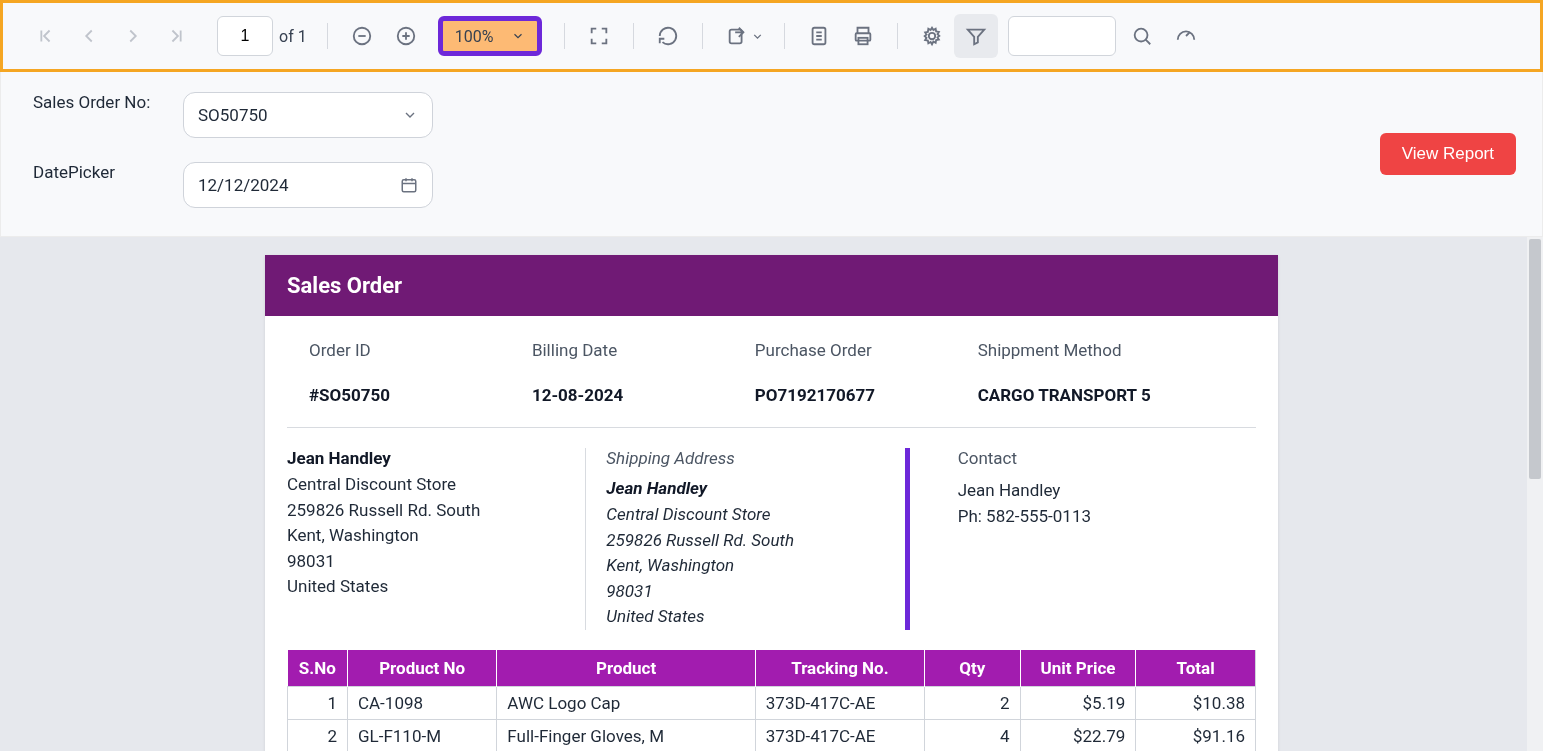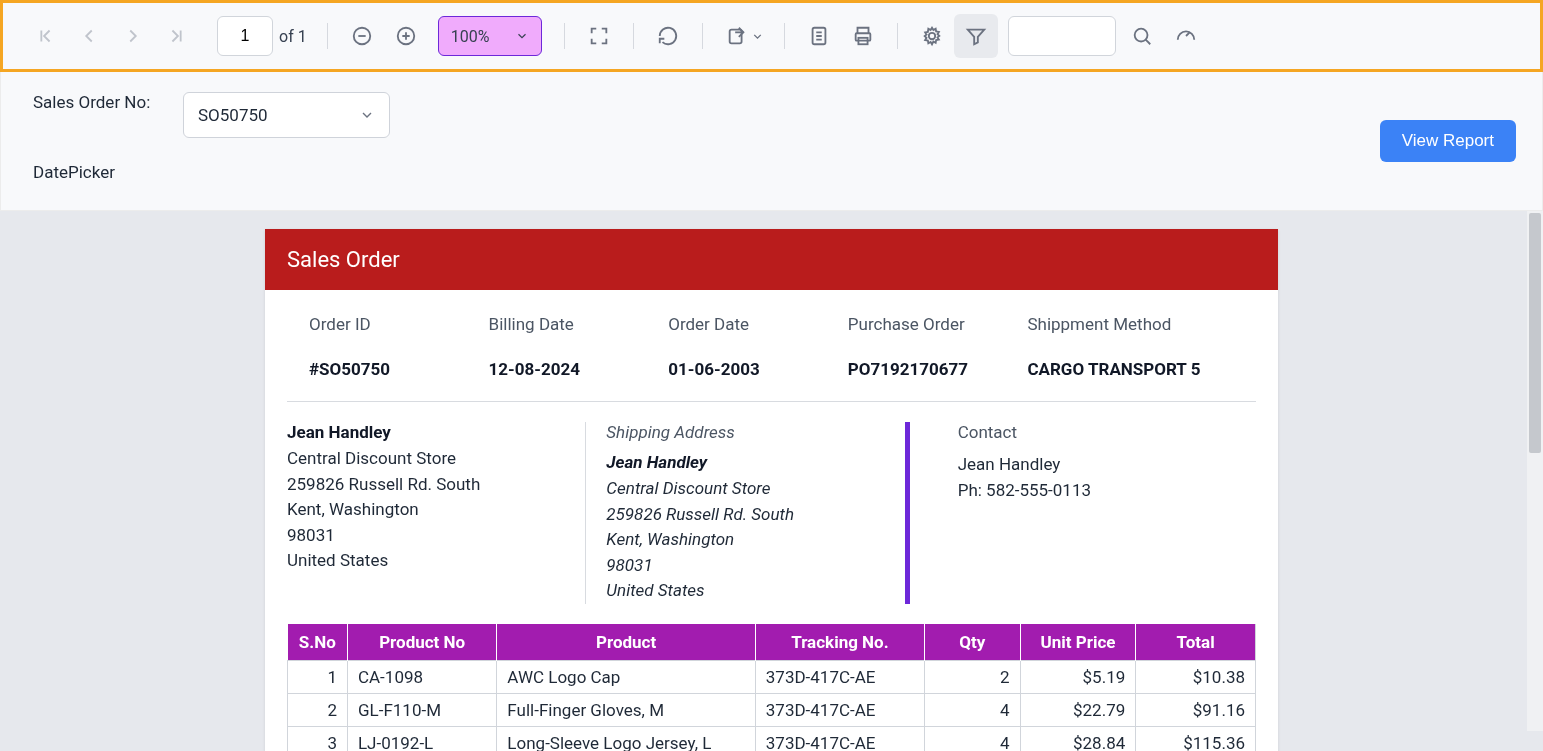--- a/index.html
+++ b/index.html
@@ -54,23 +54,23 @@
     margin: 0 6px 0 18px;
   }
   .page-of {
     font-size: 16px;
     color: #374151;
     margin-right: 8px;
   }
   .zoom-select {
     width: 104px;
     height: 40px;
-    border: 1px solid #6d28d9;
+    border: 5px solid #6d28d9;
     border-radius: 6px;
-    background: #f0abfc;
+    background: #fdba74;
     display: flex;
     align-items: center;
     justify-content: space-between;
     padding: 0 12px;
     font-size: 16px;
     color: #374151;
     margin: 0 10px;
     cursor: pointer;
   }
   .search-box {
@@ -96,41 +96,41 @@
     display: flex;
     align-items: flex-start;
     margin-bottom: 24px;
   }
   .param-label {
     width: 150px;
     font-size: 17px;
     color: #1f2937;
   }
   .dropdown, .date-input {
-    width: 207px;
+    width: 250px;
     height: 46px;
     border: 1px solid #cfd3da;
-    border-radius: 6px;
+    border-radius: 12px;
     background: #fff;
     display: flex;
     align-items: center;
     justify-content: space-between;
     padding: 0 14px;
     font-size: 17px;
     color: #1f2937;
     cursor: pointer;
   }
   .view-report {
     position: absolute;
     right: 26px;
     top: 50%;
     transform: translateY(-50%);
     height: 42px;
     padding: 0 22px;
-    background: #3b82f6;
+    background: #ef4444;
     color: #fff;
     border: none;
     border-radius: 6px;
     font-size: 17px;
     font-weight: 500;
     cursor: pointer;
   }
 
   .report-canvas {
     padding: 18px 0 0 0;
@@ -152,25 +152,25 @@
     height: 240px;
     background: #c5c8cd;
     border-radius: 2px;
   }
   .report-page {
     width: 1013px;
     background: #fff;
     box-shadow: 0 1px 3px rgba(0,0,0,0.1);
   }
   .report-header {
-    background: #b91c1c;
+    background: #701a75;
     color: #fff;
     padding: 18px 22px;
     font-size: 22px;
-    font-weight: 400;
+    font-weight: 700;
   }
   .summary {
     display: flex;
     padding: 24px 22px 22px 22px;
     border-bottom: 1px solid #d8dbe0;
     margin: 0 22px;
     gap: 0;
   }
   .summary-col { flex: 1; }
   .summary-col.wide { flex: 1.15; }
@@ -343,40 +343,43 @@
     <div class="param-label">Sales Order No:</div>
     <div class="dropdown">
       <span>SO50750</span>
       <svg width="16" height="16" viewBox="0 0 24 24" fill="none" stroke="#6b7280" stroke-width="2">
           <path d="M6 9l6 6 6-6"></path>
         </svg>
     </div>
   </div>
   <div class="param-row" style="margin-bottom:0">
     <div class="param-label">DatePicker</div>
+    <div class="date-input">
+      <span>12/12/2024</span>
+      <svg width="18" height="18" viewBox="0 0 24 24" fill="none" stroke="#6b7280" stroke-width="2">
+          <rect x="3" y="5" width="18" height="16" rx="2"></rect>
+          <path d="M3 10h18M8 3v4M16 3v4"></path>
+        </svg>
+    </div>
   </div>
   <button class="view-report">View Report</button>
 </div>
 
 <div class="report-canvas">
   <div class="report-page">
     <div class="report-header">Sales Order</div>
 
     <div class="summary">
       <div class="summary-col">
         <div class="summary-label">Order ID</div>
         <div class="summary-value">#SO50750</div>
       </div>
       <div class="summary-col">
         <div class="summary-label">Billing Date</div>
         <div class="summary-value">12-08-2024</div>
-      </div>
-      <div class="summary-col">
-        <div class="summary-label">Order Date</div>
-        <div class="summary-value">01-06-2003</div>
       </div>
       <div class="summary-col">
         <div class="summary-label">Purchase Order</div>
         <div class="summary-value">PO7192170677</div>
       </div>
       <div class="summary-col wide">
         <div class="summary-label">Shippment Method</div>
         <div class="summary-value">CARGO TRANSPORT 5</div>
       </div>
     </div>

